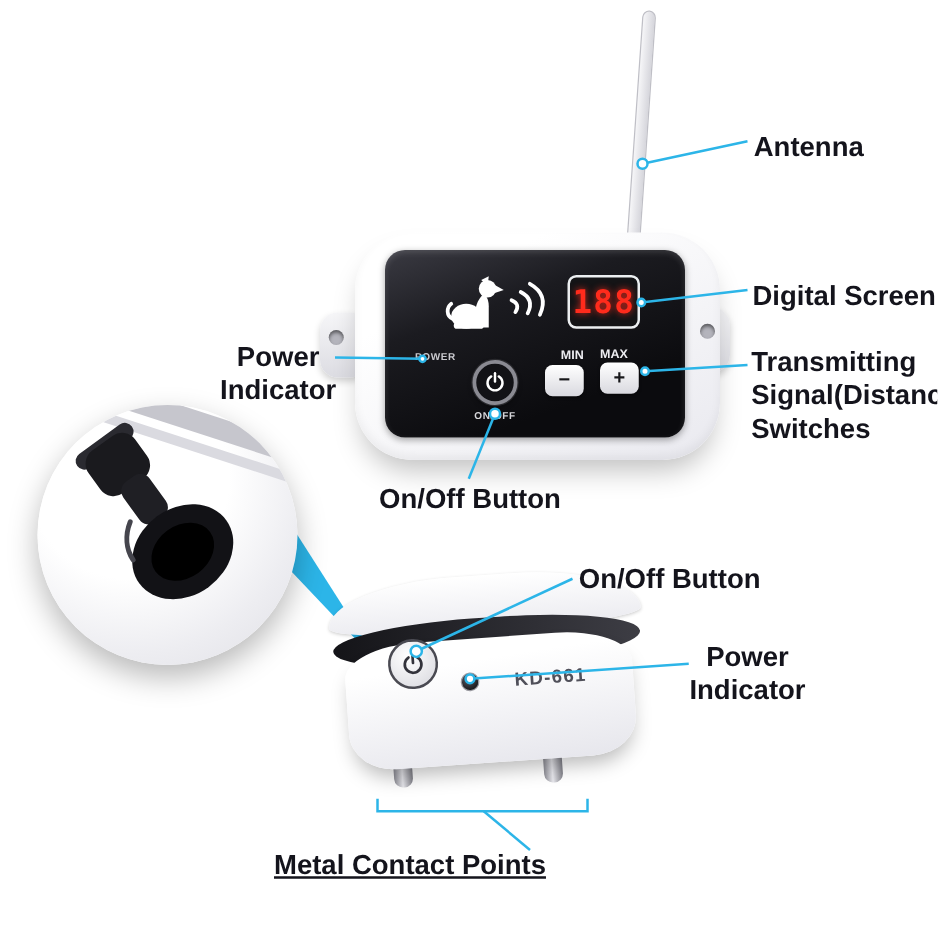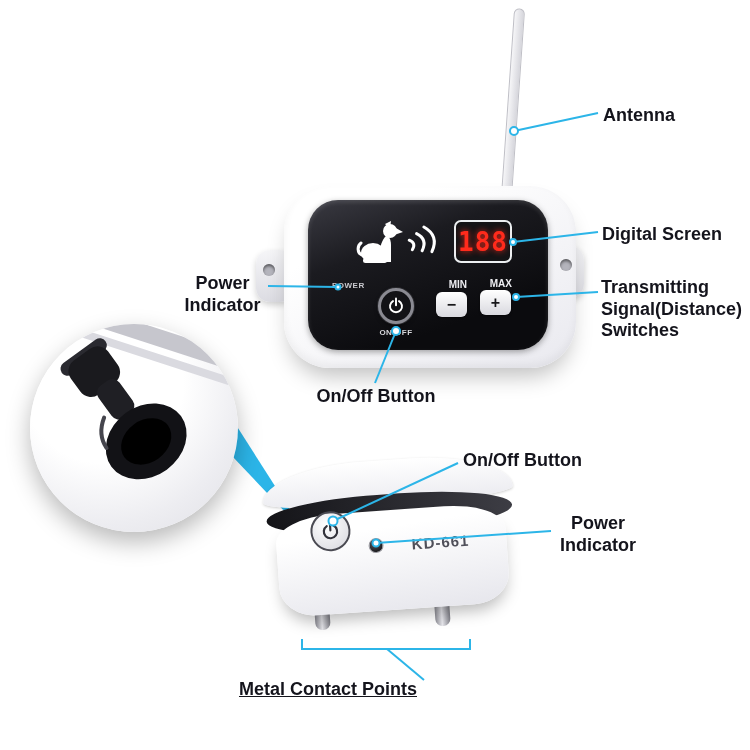--- a/index.html
+++ b/index.html
@@ -6,21 +6,21 @@
     --callout:#2cb5e8;
     --label-text:#14141c;
     --digit-red:#ff2b1c;
   }
   *{margin:0;padding:0;box-sizing:border-box;}
   body{background:#fff;}
   .canvas{position:relative;width:750px;height:750px;background:#fff;overflow:hidden;
           font-family:"Liberation Sans",sans-serif;}
 
   
-  .callout-label{position:absolute;font-weight:700;font-size:18px;line-height:1.2;
+  .callout-label{position:absolute;font-weight:700;font-size:22px;line-height:1.2;
                  color:var(--label-text);white-space:pre-line;z-index:6;}
   .center{text-align:center;}
 
   
   svg.overlay{position:absolute;left:0;top:0;width:750px;height:750px;z-index:5;pointer-events:none;}
   .overlay line,.overlay polyline{stroke:var(--callout);stroke-width:2;fill:none;}
   .overlay circle{stroke:var(--callout);stroke-width:2;fill:#fff;}
 
   
   svg.beam{position:absolute;left:0;top:0;width:750px;height:750px;z-index:1;pointer-events:none;}
@@ -34,37 +34,37 @@
           background:linear-gradient(#f6f6f8,#dcdce2);box-shadow:0 3px 6px rgba(0,0,0,.18);}
   .tx-tab.left{left:256px;top:250px;}
   .tx-tab.right{left:546px;top:246px;}
   .screw-hole{position:absolute;width:12px;height:12px;border-radius:50%;background:#b4b4bc;
               box-shadow:inset 0 2px 3px rgba(0,0,0,.5);z-index:3;}
   .screw-hole.left{left:263px;top:264px;}
   .screw-hole.right{left:560px;top:259px;}
   .tx-body{position:absolute;left:284px;top:186px;width:292px;height:182px;border-radius:46px;z-index:2;
            background:linear-gradient(150deg,#ffffff 25%,#e9e9ef);
            box-shadow:0 14px 22px -6px rgba(0,0,0,.25), inset 0 -4px 8px rgba(0,0,0,.05);}
-  .tx-panel{position:absolute;left:308px;top:200px;width:240px;height:150px;border-radius:30px;z-index:3;
+  .tx-panel{position:absolute;left:308px;top:200px;width:240px;height:150px;border-radius:16px;z-index:3;
             background:linear-gradient(160deg,#3a3a42 0%,#1b1b20 32%,#0b0b0e 75%);
             box-shadow:inset 0 2px 5px rgba(255,255,255,.14), 0 2px 6px rgba(0,0,0,.35);}
   .tx-panel .dog{position:absolute;left:48px;top:20px;width:48px;height:46px;}
   .tx-panel .waves{position:absolute;left:98px;top:22px;width:40px;height:36px;}
   .screen{position:absolute;left:146px;top:20px;width:58px;height:43px;background:#141416;
           border:2px solid #eceff1;border-radius:7px;display:flex;align-items:center;justify-content:center;}
   .screen span{font-family:"DejaVu Sans Mono",monospace;font-weight:700;font-size:26px;
                color:var(--digit-red);letter-spacing:1px;text-shadow:0 0 6px rgba(255,43,28,.85);}
   .power-text{position:absolute;left:24px;top:81px;font-size:8px;font-weight:700;color:#c9c9ce;letter-spacing:.5px;}
   .onoff-btn{position:absolute;left:70px;top:88px;width:36px;height:36px;border-radius:50%;
              background:#121216;border:3px solid #8a8a92;display:flex;align-items:center;justify-content:center;
              box-shadow:0 0 0 1px #2a2a2e,0 2px 4px rgba(0,0,0,.4);}
   .onoff-text{position:absolute;left:62px;top:128px;width:52px;text-align:center;font-size:8px;
               font-weight:700;color:#d6d6da;letter-spacing:.5px;}
   .min-text{position:absolute;left:127px;top:79px;width:32px;text-align:right;font-size:10px;font-weight:700;color:#ededf1;}
-  .max-text{position:absolute;left:172px;top:78px;width:32px;text-align:right;font-size:10px;font-weight:700;color:#ededf1;}
+  .max-text{position:absolute;left:172px;top:78px;width:32px;text-align:left;font-size:10px;font-weight:700;color:#ededf1;}
   .seg-btn{position:absolute;width:31px;height:25px;border-radius:6px;
            background:linear-gradient(#ffffff,#d9d9df);display:flex;align-items:center;justify-content:center;
            box-shadow:0 1px 2px rgba(0,0,0,.5);}
   .seg-btn span{font-size:16px;font-weight:700;color:#17171a;line-height:1;}
   .seg-btn.minus{left:128px;top:92px;}
   .seg-btn.plus{left:172px;top:90px;}
 
   
   .prong{position:absolute;width:15px;height:52px;z-index:2;transform:rotate(-4deg);
          background:linear-gradient(90deg,#8f8f97 0%,#e8e8ed 45%,#7f7f87 100%);

